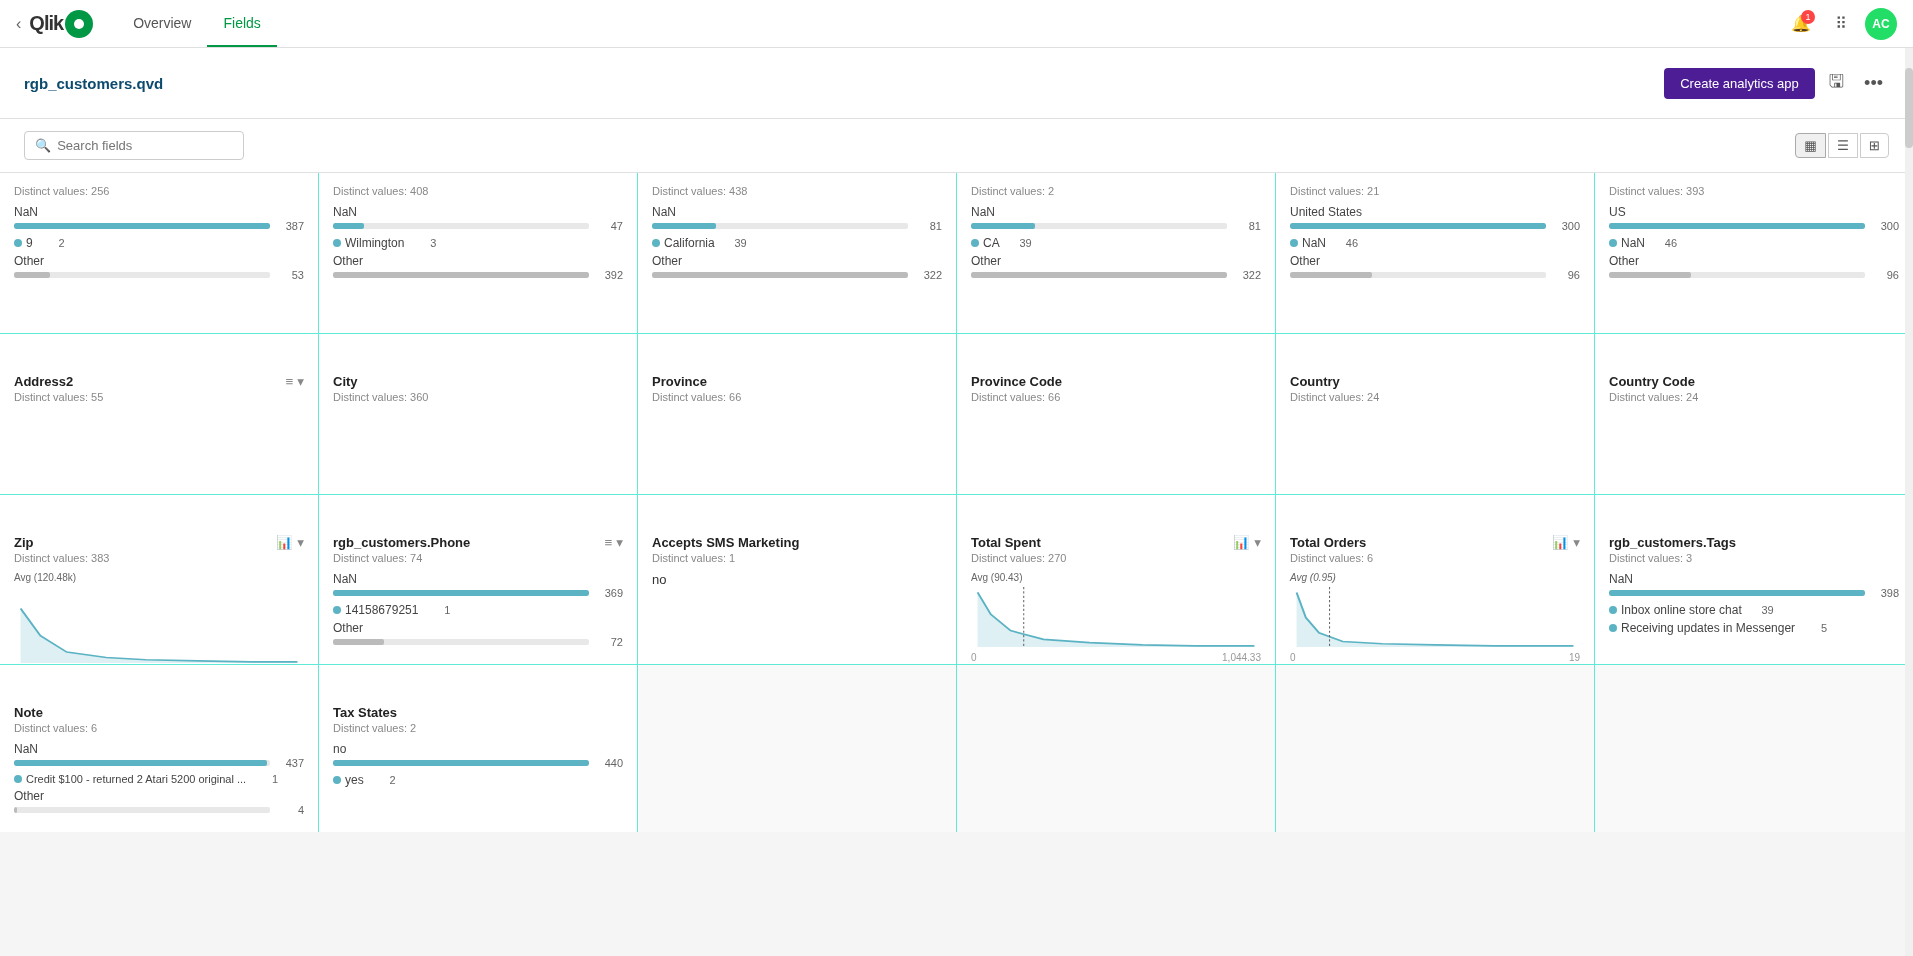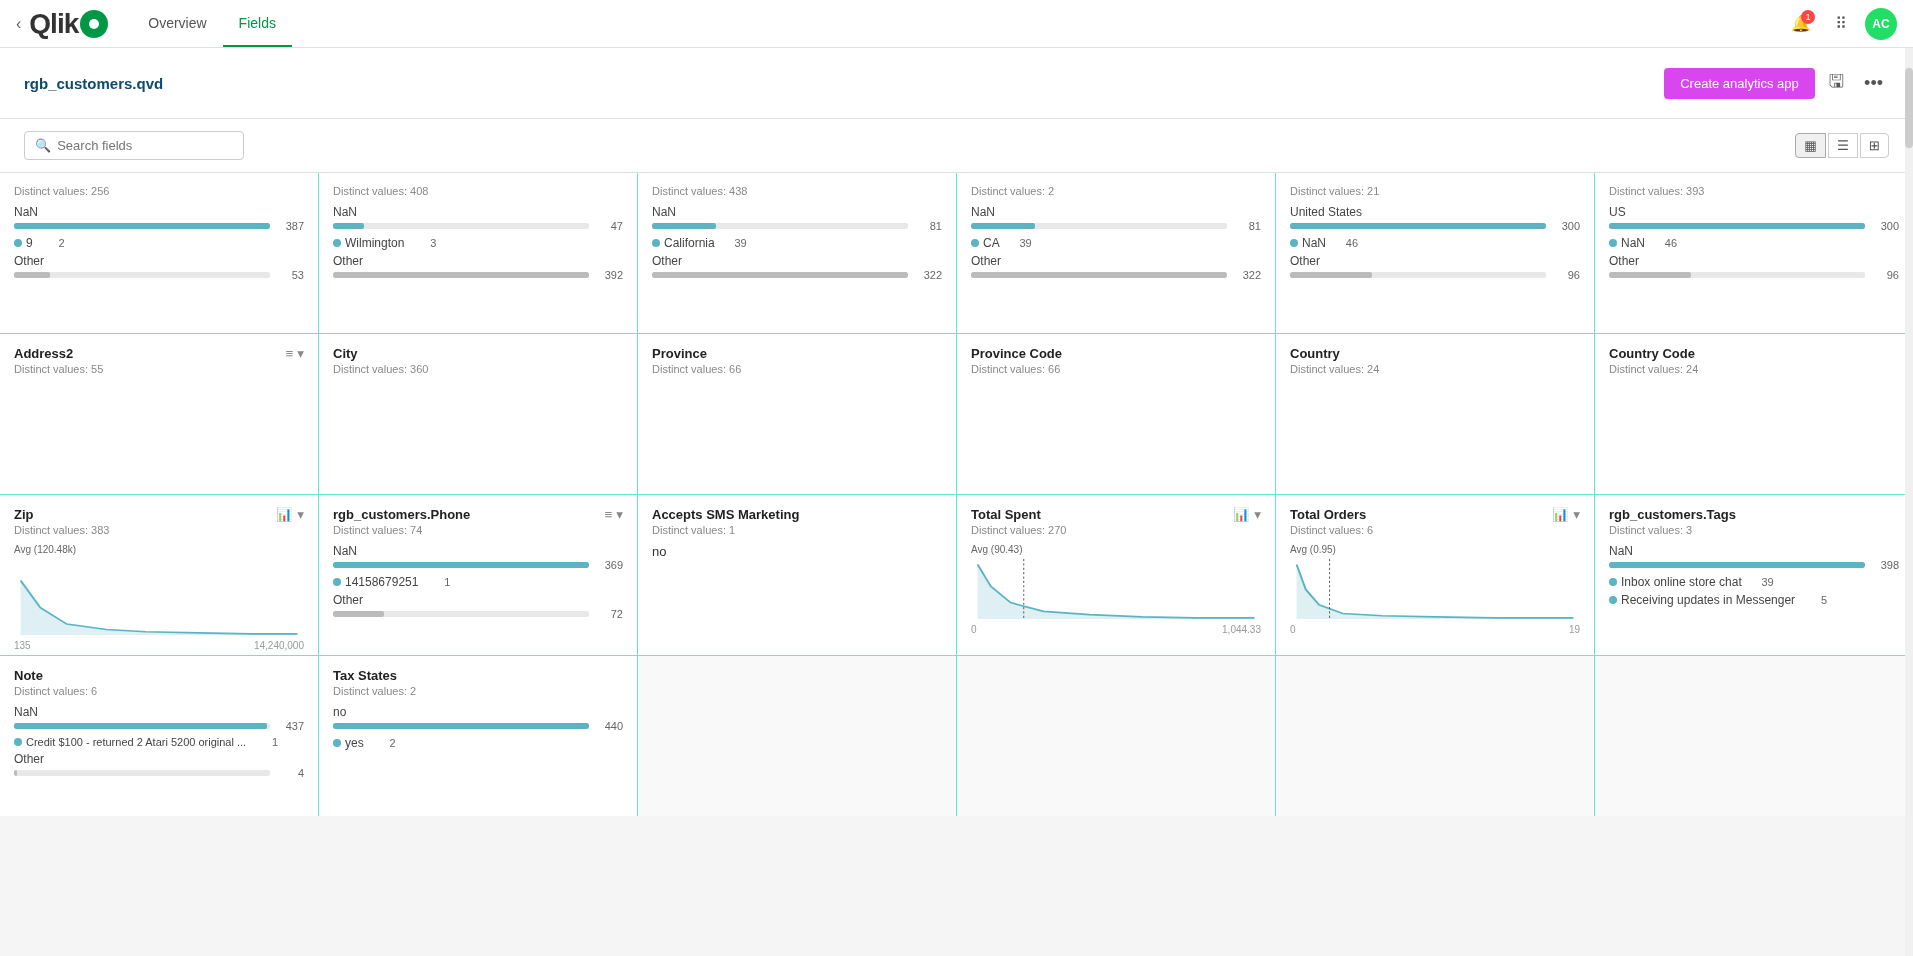--- a/index.html
+++ b/index.html
@@ -38,21 +38,21 @@
     }
 
     
     .page-header {
       background: #fff; padding: 16px 24px; display: flex; align-items: center;
       justify-content: space-between; border-bottom: 1px solid #e0e0e0;
     }
     .page-title { font-size: 15px; font-weight: 600; color: #0c4a6e; }
     .page-actions { display: flex; align-items: center; gap: 8px; }
     .btn-primary {
-      background: #d946ef; color: #fff; border: none; border-radius: 4px;
+      background: #4c1d95; color: #fff; border: none; border-radius: 4px;
       padding: 8px 16px; font-size: 13px; cursor: pointer; font-weight: 500;
     }
     .btn-icon {
       background: transparent; border: none; cursor: pointer; color: #555;
       font-size: 18px; padding: 4px 6px;
     }
 
     
     .toolbar {
       background: #fff; padding: 12px 24px; display: flex; align-items: center;
@@ -86,20 +86,21 @@
     .field-card {
       background: #fff;
       padding: 12px 14px;
       min-height: 160px;
       position: relative;
       overflow: hidden;
     }
     .field-header {
       display: flex; align-items: flex-start; justify-content: space-between;
       margin-bottom: 2px;
+      margin-top: 28px;
     }
     .field-name { font-size: 13px; font-weight: 600; color: #222; }
     .field-meta { font-size: 11px; color: #888; margin-bottom: 8px; }
     .field-actions { display: flex; gap: 4px; color: #888; font-size: 14px; }
 
     .bar-row { margin-bottom: 4px; }
     .bar-label { font-size: 12px; color: #444; margin-bottom: 1px; }
     .bar-container { display: flex; align-items: center; gap: 6px; }
     .bar-track { flex: 1; height: 6px; background: #e8e8e8; border-radius: 2px; overflow: hidden; position: relative; }
     .bar-fill { height: 100%; background: #5bb3c4; border-radius: 2px; }
@@ -122,21 +123,21 @@
     .fields-container::-webkit-scrollbar { width: 6px; }
     .fields-container::-webkit-scrollbar-track { background: #f0f0f0; }
     .fields-container::-webkit-scrollbar-thumb { background: #ccc; border-radius: 3px; }
   </style>
 </head>
 <body>
 
 <div class="header">
   <span class="header-back">‹</span>
   <div class="logo">
-    <span style="font-size:28px;font-weight:700;color:#333;letter-spacing:-1px;">Qlik</span>
+    <span style="font-size:20px;font-weight:700;color:#333;letter-spacing:-1px;">Qlik</span>
     <div class="logo-circle"></div>
   </div>
   <nav class="nav-tabs">
     <div class="nav-tab">Overview</div>
     <div class="nav-tab active">Fields</div>
   </nav>
   <div class="header-right">
     <button class="icon-btn">
       🔔
       <span class="notif-badge">1</span>
@@ -468,21 +469,21 @@
     <div class="field-card">
       <div class="field-header">
         <span class="field-name">Total Orders</span>
         <div class="field-actions">
           <button style="background:none;border:none;cursor:pointer;color:#888;">📊</button>
           <button style="background:none;border:none;cursor:pointer;color:#888;">▾</button>
         </div>
       </div>
       <div class="field-meta">Distinct values: 6</div>
       <div class="chart-area">
-        <div style="font-size:10px;color:#666;margin-bottom:4px;">Avg (0.95)</div>
+        <div style="font-size:10px;color:#666;margin-bottom:4px;font-style:italic;">Avg (0.95)</div>
         <svg class="histogram-svg" viewBox="0 0 220 55" preserveAspectRatio="none">
           <polyline points="5,5 12,28 22,42 40,50 70,52 110,53 155,54 215,54" fill="none" stroke="#5bb3c4" stroke-width="1.5"></polyline>
           <polygon points="5,5 12,28 22,42 40,50 70,52 110,53 155,54 215,54 215,55 5,55" fill="rgba(91,179,196,0.2)"></polygon>
           <line x1="30" y1="0" x2="30" y2="55" stroke="#666" stroke-width="0.8" stroke-dasharray="2,2"></line>
         </svg>
         <div class="chart-axis">
           <span>0</span>
           <span>19</span>
         </div>
       </div>

